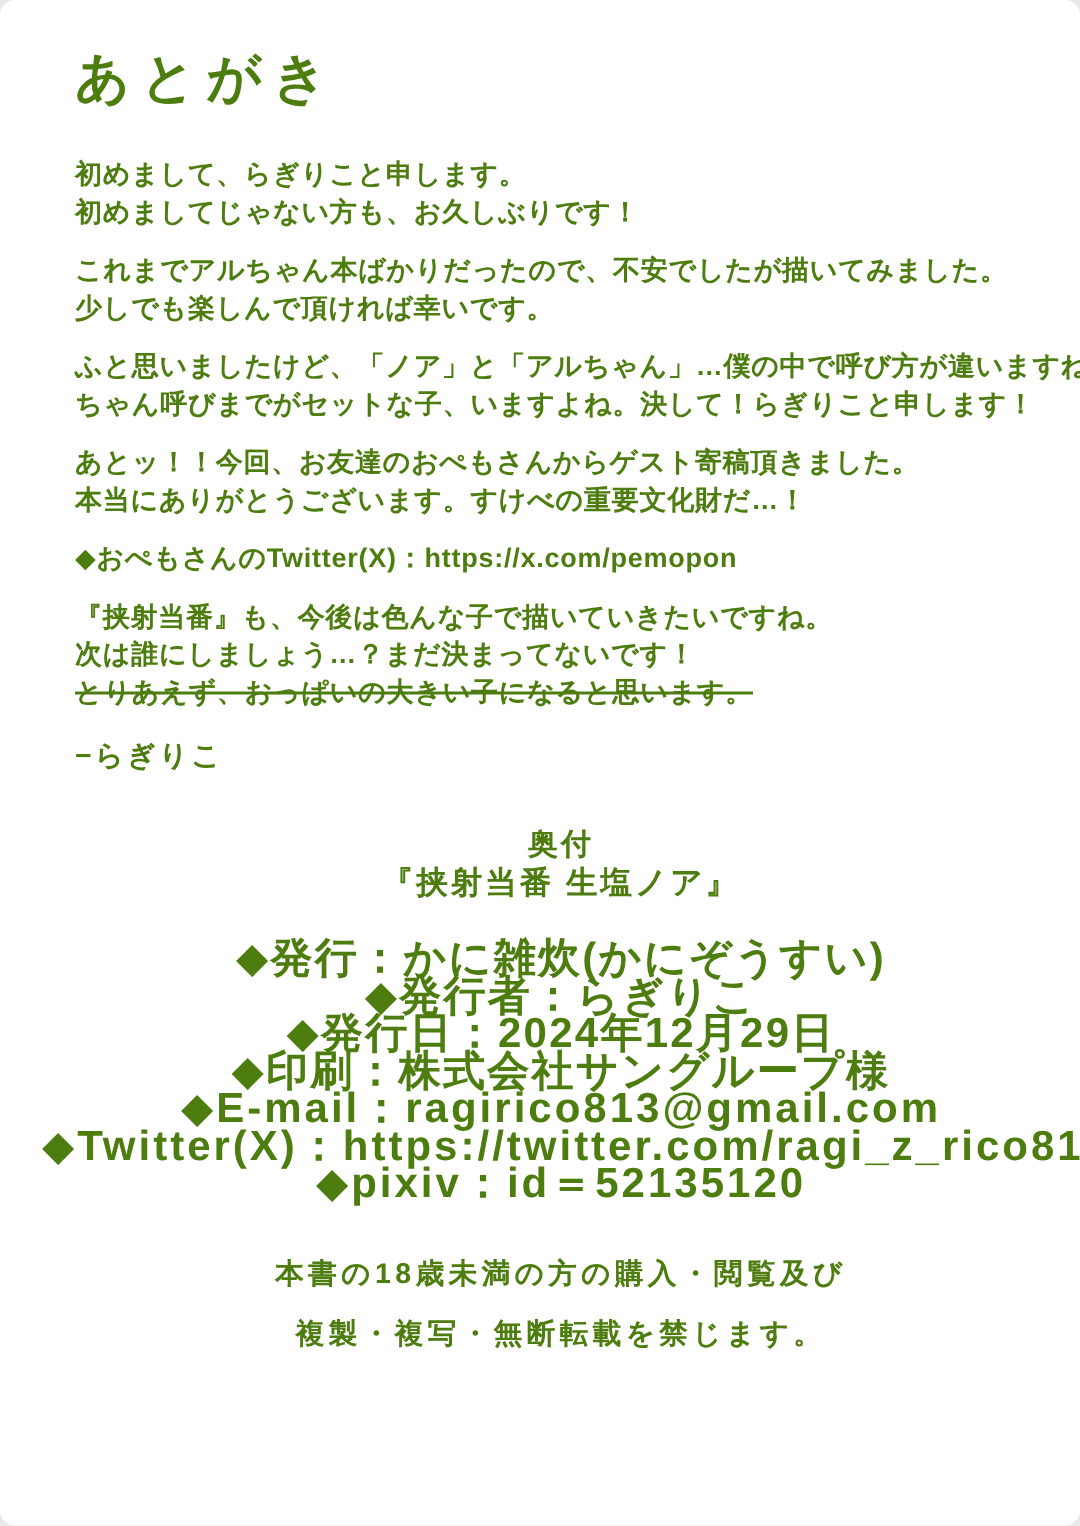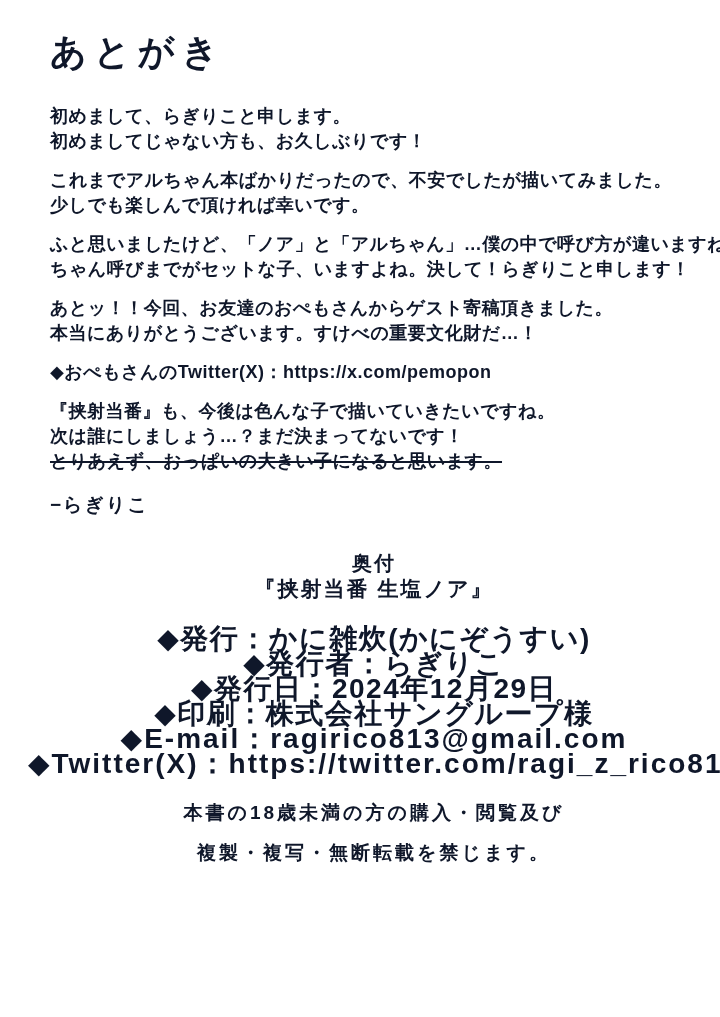--- a/index.html
+++ b/index.html
@@ -6,24 +6,25 @@
     margin: 0;
     padding: 0;
     background: #e8e8e8;
   }
   .page {
     position: relative;
     width: 720px;
     height: 1017px;
     margin: 0 auto;
     background: #ffffff;
-    color: #0f172a;
+    color: #4d7c0f;
     font-family: "Liberation Sans", "DejaVu Sans", sans-serif;
     overflow: hidden;
     box-sizing: border-box;
+    border-radius: 10px;
   }
   .afterword {
     box-sizing: border-box;
     padding: 30px 30px 0 50px;
   }
   .page-title {
     font-size: 36px;
     line-height: 44px;
     font-weight: 700;
     letter-spacing: 7px;
@@ -74,21 +75,21 @@
   .colophon-entry {
     font-size: 28px;
     line-height: 25px;
     letter-spacing: 1.5px;
     white-space: nowrap;
   }
   .colophon-entry.latin {
     letter-spacing: 2px;
   }
   .notice {
-    margin-top: 24px;
+    margin-top: 36px;
     font-size: 19px;
     letter-spacing: 3px;
   }
   .notice-line {
     line-height: 25px;
   }
   .notice-line + .notice-line {
     margin-top: 15px;
   }
 </style>
@@ -142,20 +143,21 @@
 
     <div class="colophon-book-title">『挟射当番 生塩ノア』</div>
 
     <div class="colophon-entries">
       <div class="colophon-entry">◆発行：かに雑炊(かにぞうすい)</div>
       <div class="colophon-entry">◆発行者：らぎりこ</div>
       <div class="colophon-entry">◆発行日：2024年12月29日</div>
       <div class="colophon-entry">◆印刷：株式会社サングループ様</div>
       <div class="colophon-entry latin">◆E-mail：ragirico813@gmail.com</div>
       <div class="colophon-entry latin">◆Twitter(X)：https://twitter.com/ragi_z_rico81</div>
+      <div class="colophon-entry latin">◆pixiv：id＝52135120</div>
     </div>
 
     <div class="notice">
       <div class="notice-line">本書の18歳未満の方の購入・閲覧及び</div>
       <div class="notice-line">複製・複写・無断転載を禁じます。</div>
     </div>
 
   </div>
 
 </div>

